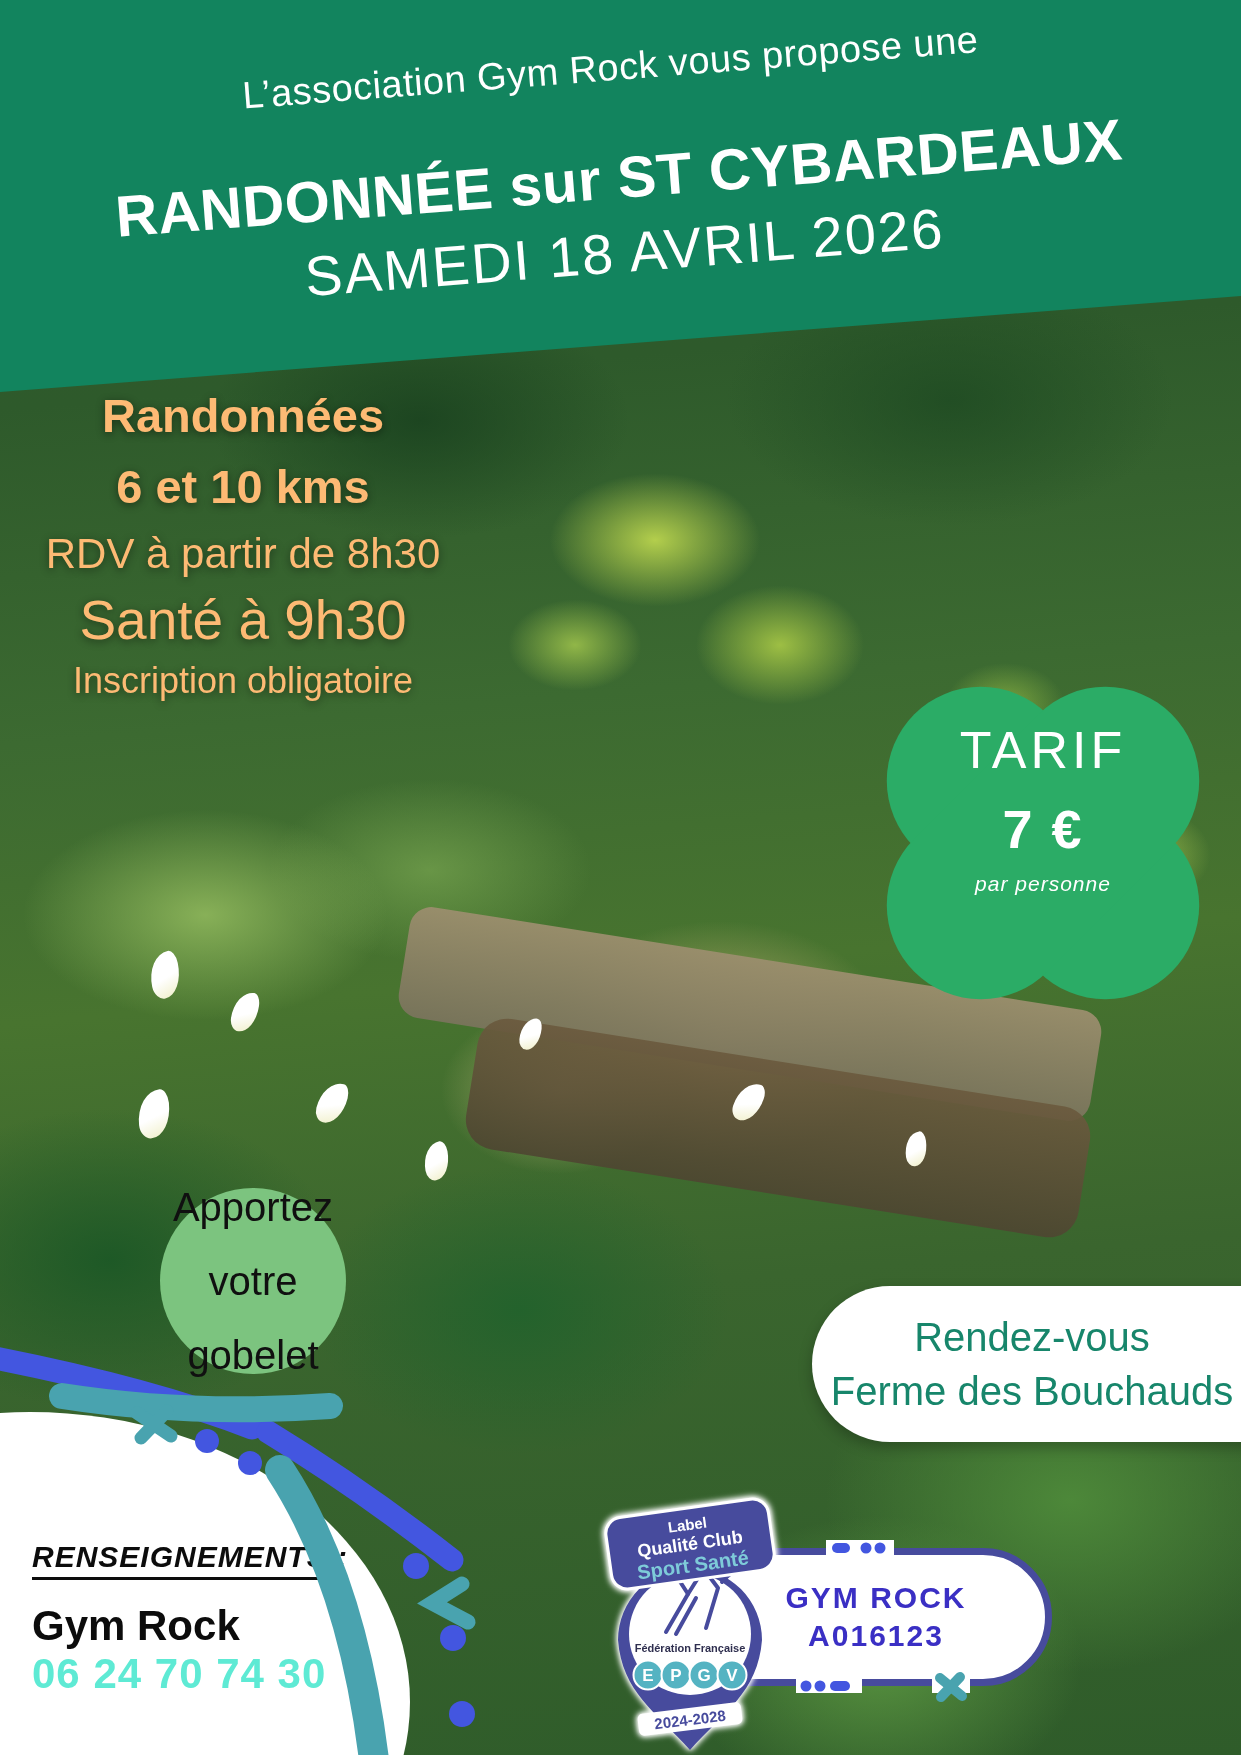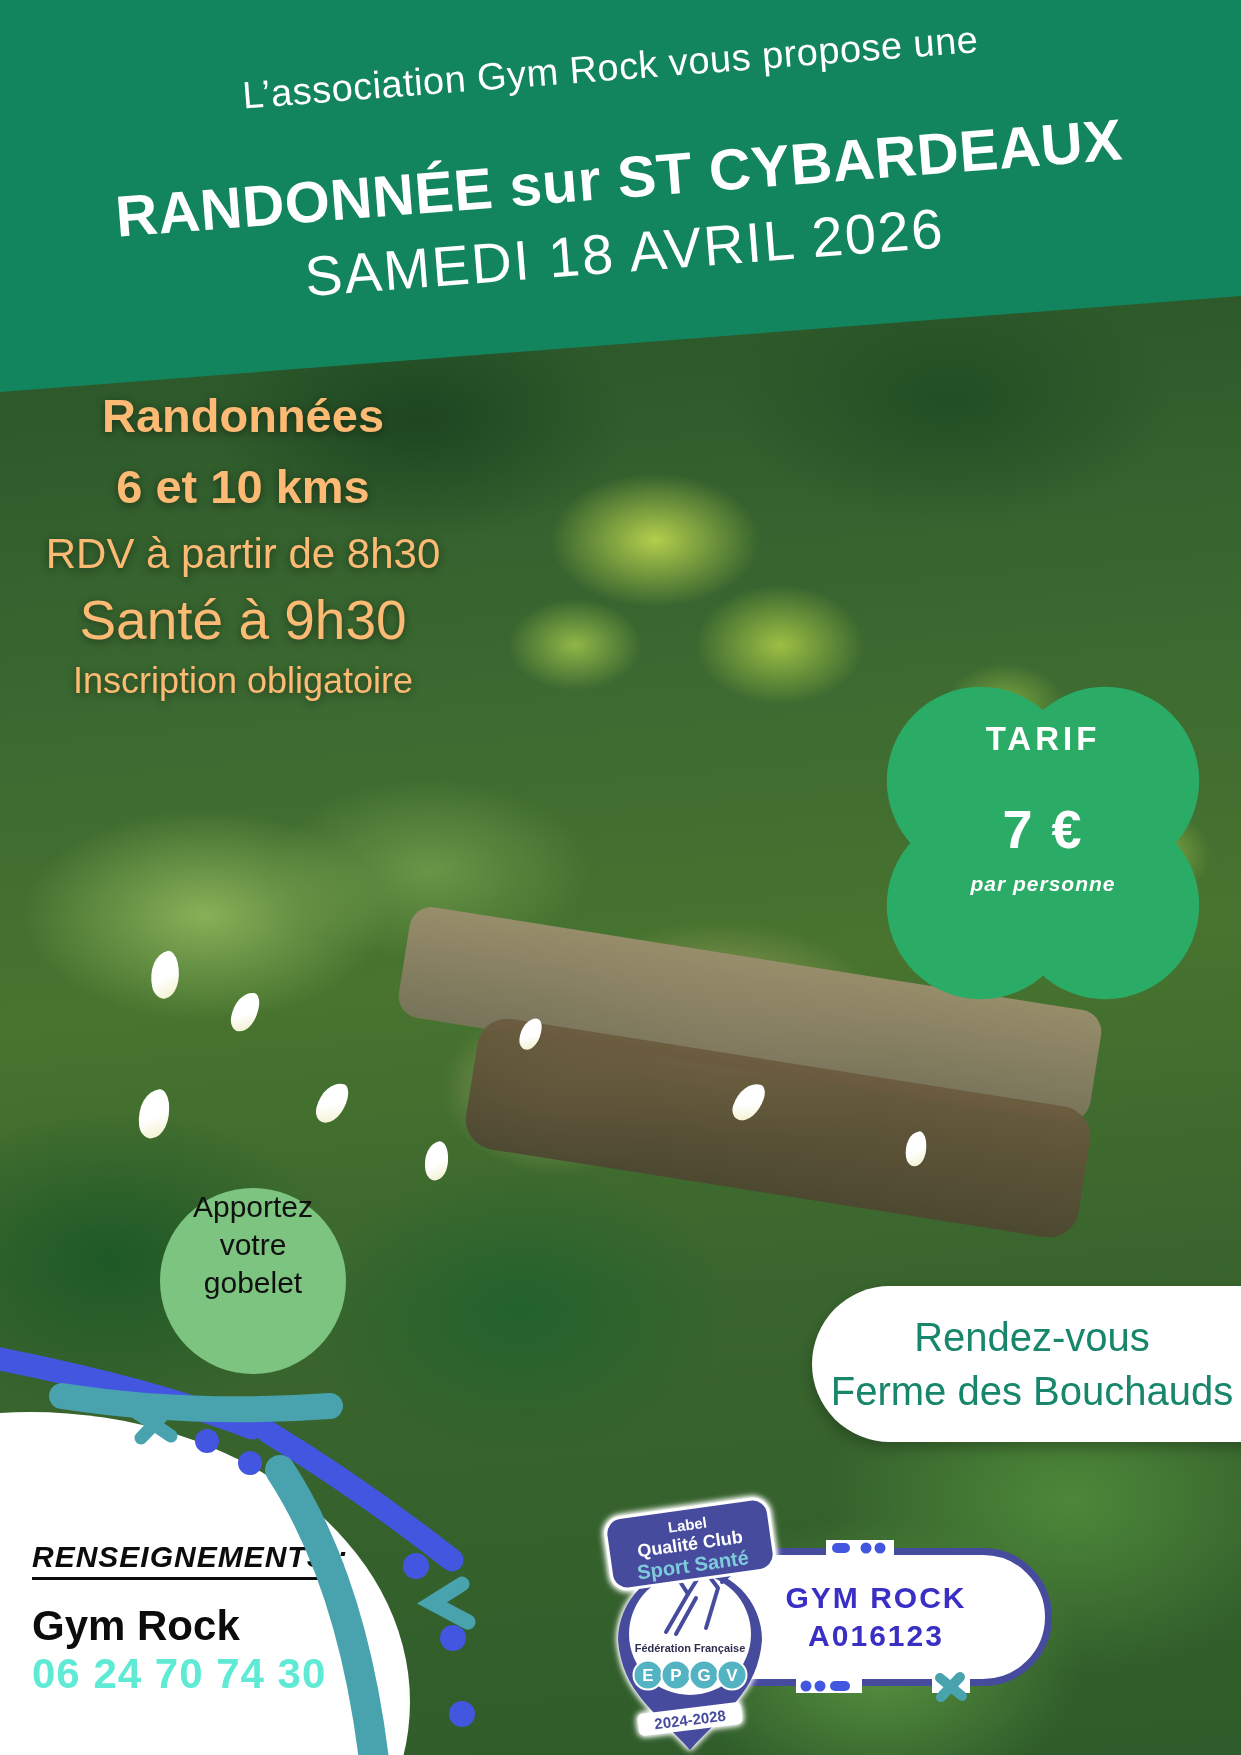--- a/index.html
+++ b/index.html
@@ -49,27 +49,27 @@
   .info{position:absolute;left:8px;top:388px;width:470px;text-align:center;color:#fdba74;
     text-shadow:0 2px 8px rgba(0,0,0,.45);}
   .info div{margin:0 0 10px 0;}
   .info .l1,.info .l2{font-size:47px;font-weight:bold;margin-bottom:16px;}
   .info .l3{font-size:42px;}
   .info .l4{font-size:55px;margin-bottom:8px;}
   .info .l5{font-size:36px;}
   
   .clover{position:absolute;left:848px;top:648px;width:390px;height:390px;color:#fff;text-align:center;}
   .clover svg{position:absolute;inset:0;}
-  .tarif-label{position:absolute;left:0;top:72px;width:100%;font-size:33px;font-weight:bold;letter-spacing:4px;}
+  .tarif-label{position:absolute;left:0;top:72px;width:100%;font-size:52px;font-weight:normal;letter-spacing:4px;}
   .tarif-price{position:absolute;left:0;top:150px;width:100%;font-size:54px;font-weight:bold;letter-spacing:2px;}
-  .tarif-per{position:absolute;left:0;top:224px;width:100%;font-size:21px;font-style:italic;font-weight:bold;letter-spacing:1px;}
+  .tarif-per{position:absolute;left:0;top:224px;width:100%;font-size:21px;font-style:italic;font-weight:normal;letter-spacing:1px;}
   
   .cup{position:absolute;left:160px;top:1188px;width:186px;height:186px;border-radius:50%;
-    background:#7cc47f;color:#101010;text-align:center;font-size:30px;line-height:38px;
-    display:flex;flex-direction:column;justify-content:flex-start;}
+    background:#7cc47f;color:#101010;text-align:center;font-size:40px;line-height:38px;
+    display:flex;flex-direction:column;justify-content:space-between;}
   
   .meeting{position:absolute;left:812px;top:1286px;width:440px;height:156px;background:#fff;
     border-radius:80px 0 0 80px;color:#17866b;text-align:center;font-size:40px;line-height:54px;
     display:flex;flex-direction:column;justify-content:center;box-shadow:0 6px 14px rgba(0,0,0,.25);}
   
   .contact-ellipse{position:absolute;left:-350px;top:1412px;width:760px;height:580px;
     border-radius:50%;background:#fff;}
   .contact-heading{position:absolute;left:32px;top:1540px;font-size:30px;font-weight:bold;
     font-style:italic;color:#0c0c0c;border-bottom:3px solid #0c0c0c;padding-bottom:3px;letter-spacing:1px;}
   .contact-name{position:absolute;left:32px;top:1602px;font-size:42px;font-weight:bold;color:#0c0c0c;}

